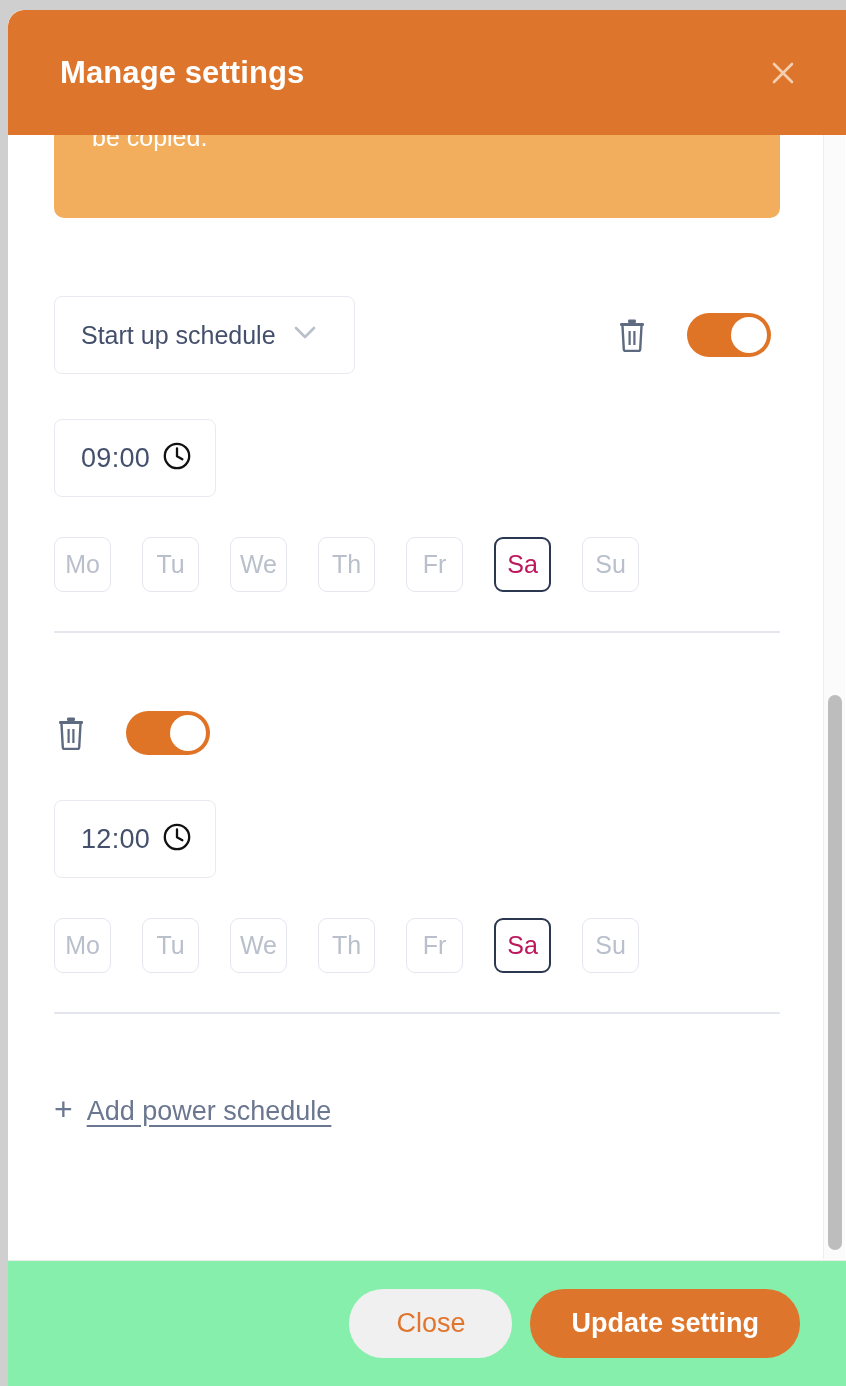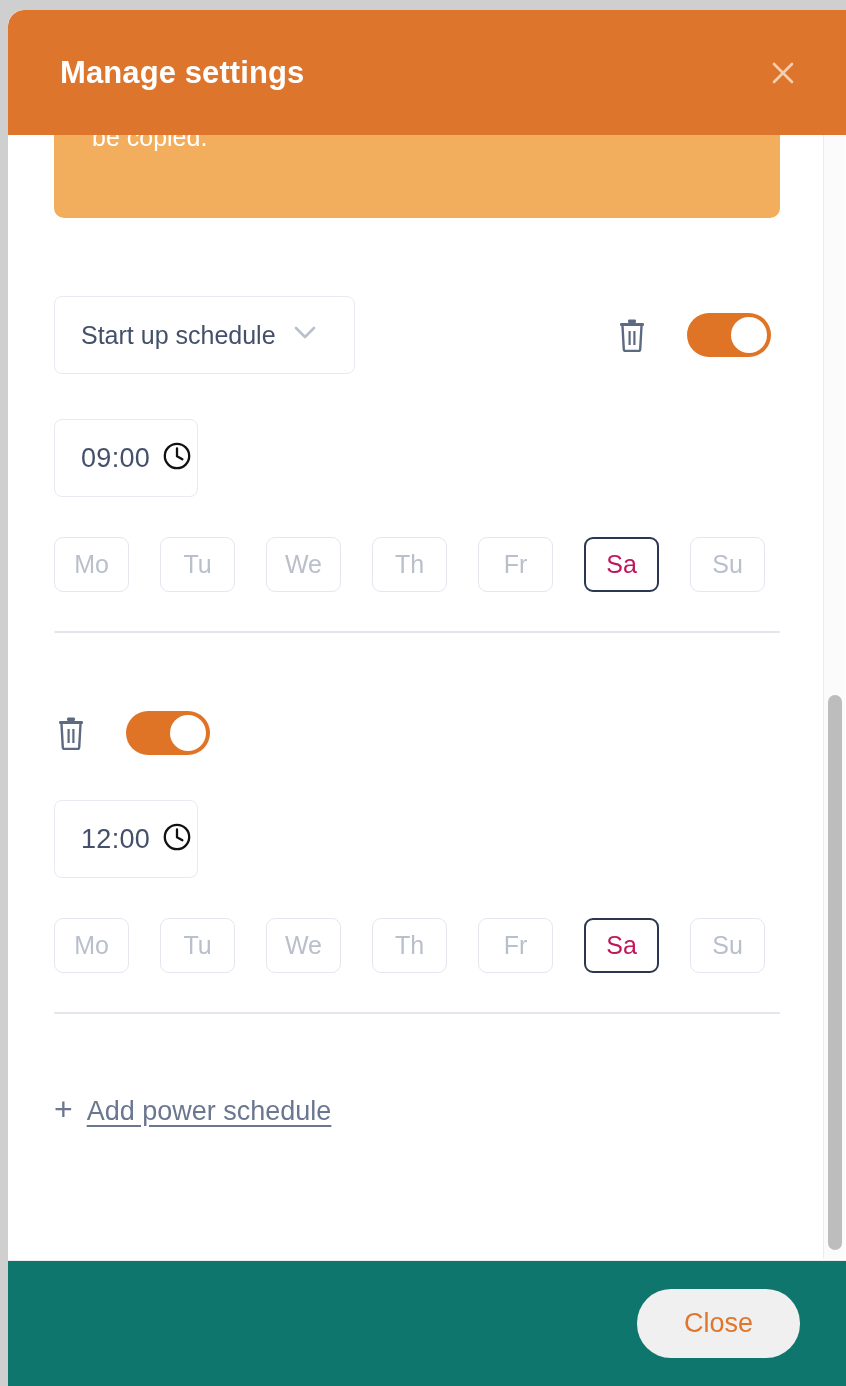--- a/index.html
+++ b/index.html
@@ -160,21 +160,21 @@
     right: 4px;
     width: 36px;
     height: 36px;
     border-radius: 50%;
     background: #ffffff;
   }
 
   
   .time-field {
     margin-top: 45px;
-    width: 144px;
+    width: 162px;
     height: 78px;
     border: 1px solid #e7eaf0;
     border-radius: 8px;
     background: #fff;
     display: flex;
     align-items: center;
     overflow: hidden;
     cursor: text;
     text-align: center;
   }
@@ -190,21 +190,21 @@
     flex: 0 0 auto;
   }
 
   
   .days {
     margin-top: 40px;
     display: flex;
     gap: 31px;
   }
   .day {
-    width: 75px;
+    width: 57px;
     height: 55px;
     border: 1px solid #e4e7ee;
     border-radius: 9px;
     display: flex;
     align-items: center;
     justify-content: center;
     font-size: 25px;
     color: #b9bfcb;
     background: #fff;
     cursor: pointer;
@@ -260,21 +260,21 @@
     cursor: pointer;
   }
 
   
   .modal-footer {
     position: absolute;
     left: 0;
     bottom: 0;
     width: 838px;
     height: 126px;
-    background: #0f766e;
+    background: #86efac;
     border-top: 1px solid #ececec;
     display: flex;
     align-items: center;
     justify-content: flex-end;
     gap: 18px;
     padding-right: 46px;
     z-index: 25;
   }
   .footer-strip {
     position: absolute;
@@ -453,16 +453,17 @@
       </svg>
     </div>
   </div>
 
   <div class="scrollbar-track">
     <div class="scrollbar-thumb"></div>
   </div>
 
   <div class="modal-footer">
     <button class="btn btn-close">Close</button>
+    <button class="btn btn-update">Update setting</button>
   </div>
   <div class="footer-strip"></div>
 
 </div>
 
 </body></html>

